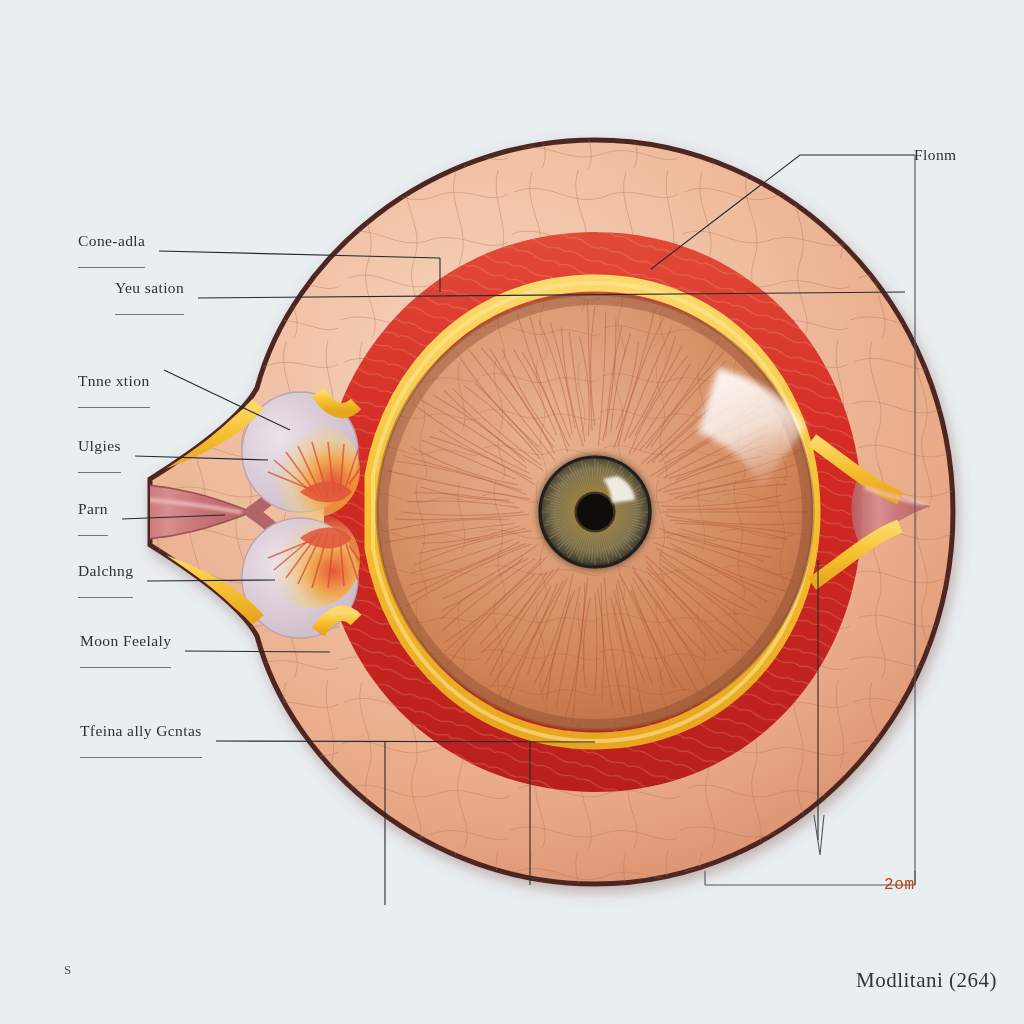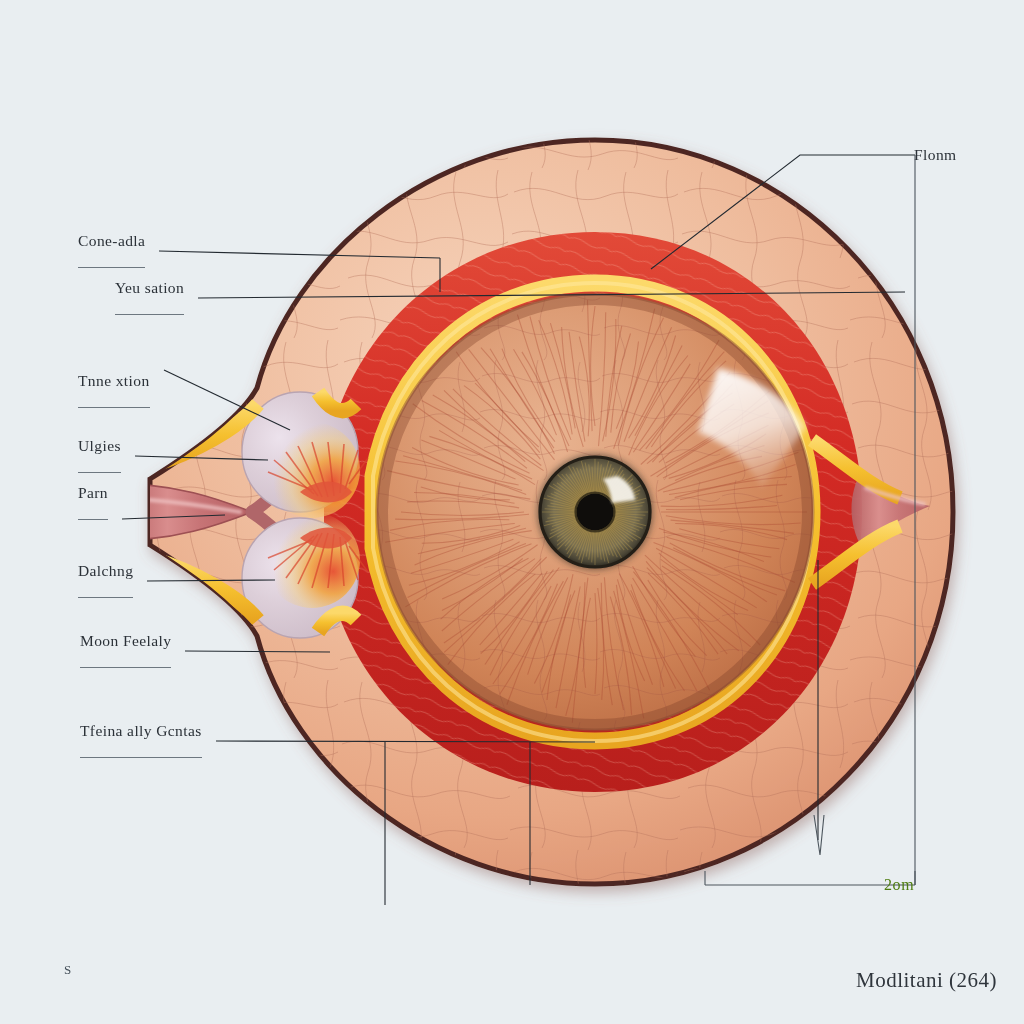--- a/index.html
+++ b/index.html
@@ -42,22 +42,22 @@
     padding-bottom: 18px;
     border-bottom: 1px solid #6d7780;
   }
   .label.right {
     border-bottom: none;
     padding-bottom: 0;
   }
   .scalecap {
     position: absolute;
     white-space: nowrap;
-    color: #4d7c0f;
-    font-family: Liberation Serif, serif;
+    color: #c2410c;
+    font-family: Liberation Mono, monospace;
     font-size: 16px;
     letter-spacing: 0.6px;
   }
   .caption {
     position: absolute;
     white-space: nowrap;
     color: #2f353c;
     font-family: "Liberation Serif", "DejaVu Serif", serif;
     font-size: 21px;
     letter-spacing: 0.5px;
@@ -594,21 +594,21 @@
         <path d="M915 885 L915 871"></path>
         <path d="M814 815 L820 855 L824 815"></path>
       </g>
   </svg>
 
   <div id="labelLayer">
       <div class="label" style="left: 78px; top: 232px;">Cone-adla</div>
       <div class="label" style="left: 115px; top: 279px;">Yeu sation</div>
       <div class="label" style="left: 78px; top: 372px;">Tnne xtion</div>
       <div class="label" style="left: 78px; top: 437px;">Ulgies</div>
-      <div class="label" style="left: 78px; top: 484px; text-align: center;">Parn</div>
+      <div class="label" style="left: 78px; top: 500px; text-align: center;">Parn</div>
       <div class="label" style="left: 78px; top: 562px;">Dalchng</div>
       <div class="label" style="left: 80px; top: 632px;">Moon Feelaly</div>
       <div class="label" style="left: 80px; top: 722px;">Tfeina ally Gcntas</div>
       <div class="label right" style="left: 914px; top: 146px;">Flonm</div>
     </div>
 
   <div class="scalecap" style="left:884px; top:876px;">2om</div>
 
   <div class="caption" style="left:856px; top:968px;">Modlitani (264)</div>
 

